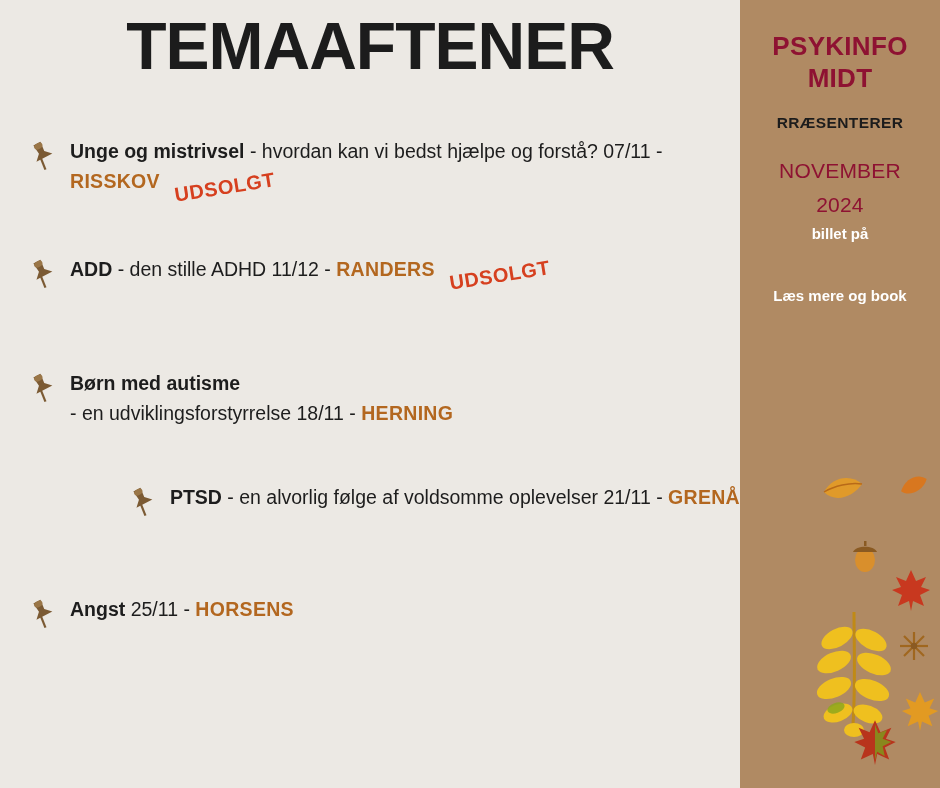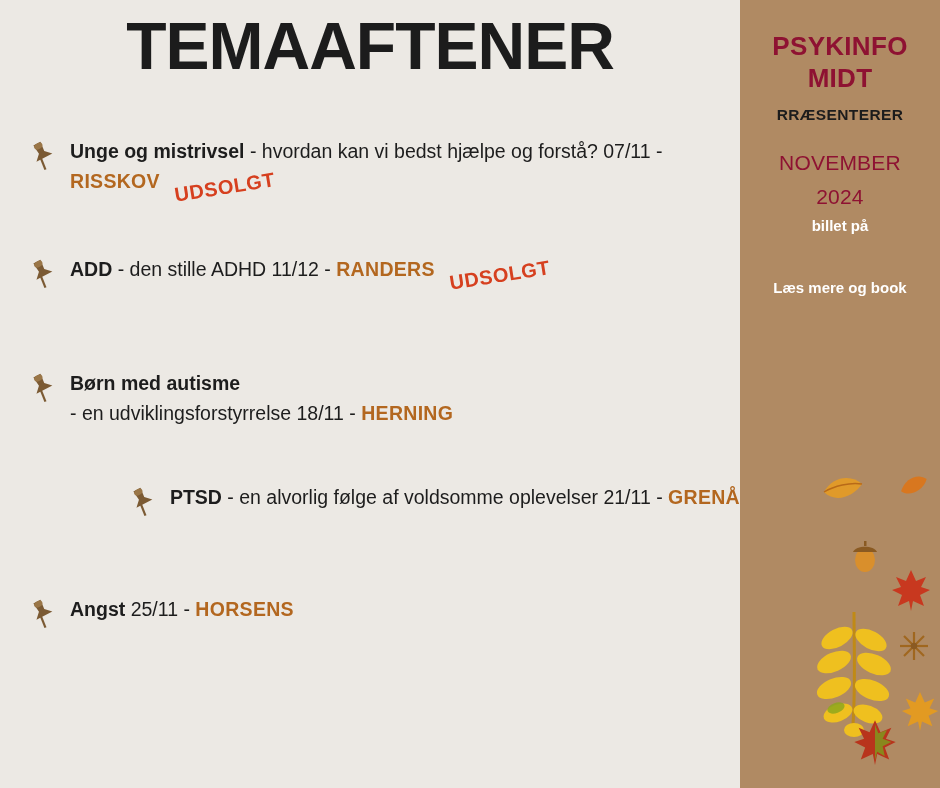--- a/index.html
+++ b/index.html
@@ -105,21 +105,21 @@
     text-align: center;
   }
   .brand {
     font-size: 26px;
     font-weight: bold;
     color: #8e1232;
     line-height: 32px;
     letter-spacing: 0.3px;
   }
   .presents {
-    margin-top: 12px;
+    margin-top: 20px;
     font-size: 15.5px;
     font-weight: bold;
     color: #1c1c1c;
     letter-spacing: 0.4px;
   }
   .month {
     margin-top: 22px;
     font-size: 21px;
     font-weight: normal;
     color: #8e1232;

